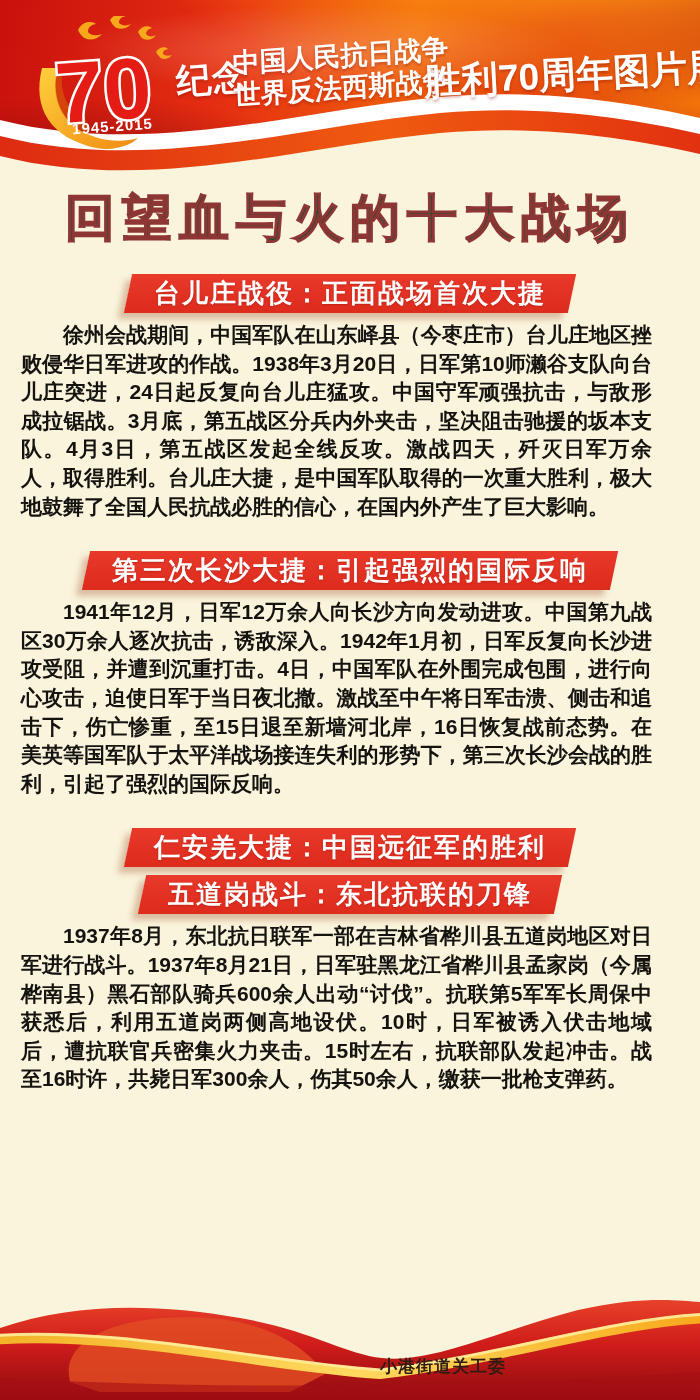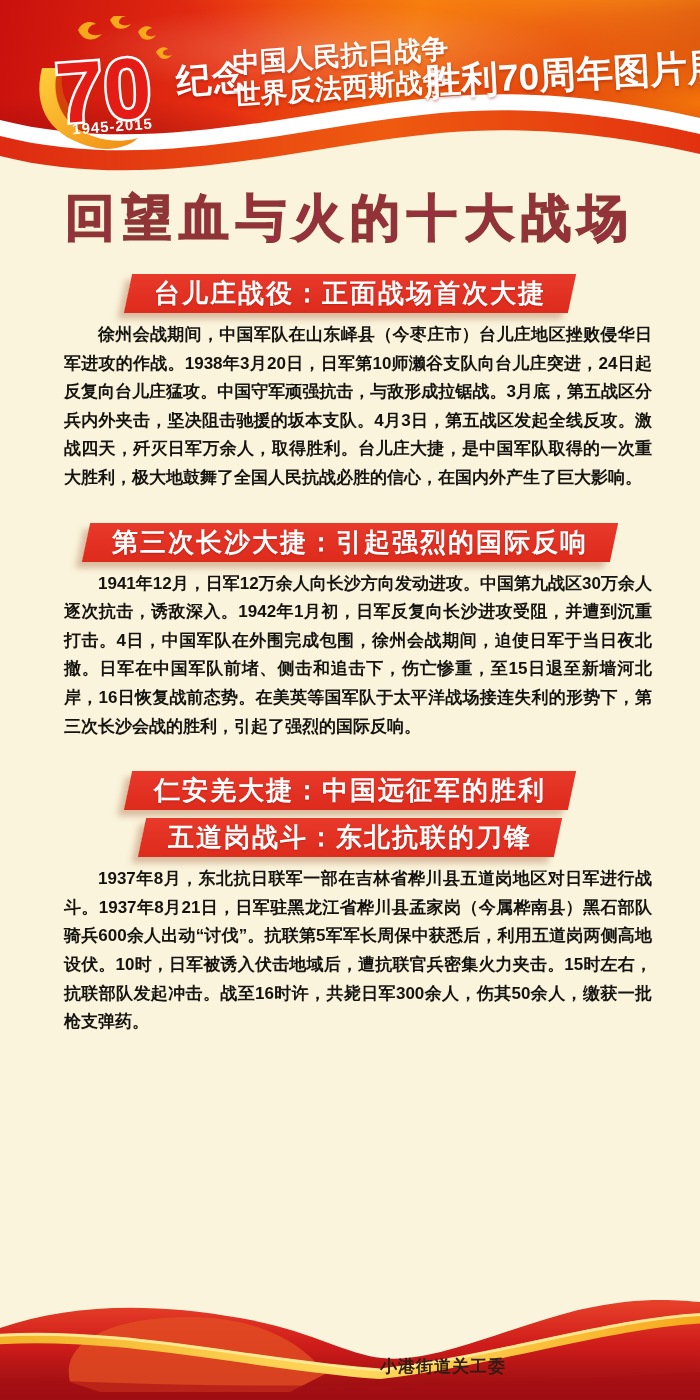--- a/index.html
+++ b/index.html
@@ -30,41 +30,41 @@
   .banner-text { position:absolute; color:#ffffff; font-weight:bold; white-space:nowrap;
                  text-shadow:0 2px 3px rgba(120,10,5,.35); }
   .memorial-prefix { left:176px; top:56px; font-size:35px; transform:rotate(-4deg); letter-spacing:1px; }
   .war-lines { left:233px; top:40px; font-size:27px; line-height:32px; transform:rotate(-4deg) skewX(-2deg); }
   .victory { left:424px; top:50px; font-size:37px; transform:rotate(-3deg); letter-spacing:0px; }
 
   
   .content { position:absolute; top:188px; left:0; width:700px; }
 
   .page-title {
-    text-align:center; font-size:50px; font-weight:bold; color:#be185d;
+    text-align:center; font-size:50px; font-weight:bold; color:#14532d;
     letter-spacing:7px; line-height:60px; margin-bottom:26px;
     -webkit-text-stroke:1.5px #8e3636;
   }
 
   .section { margin-bottom:0; }
   .bar-wrap { text-align:center; margin-bottom:8px; }
   .heading-bar {
     display:inline-block; background:linear-gradient(180deg,#e8392a 0%, #dd2b1c 100%);
     transform:skewX(-12deg);
     padding:0 26px; height:39px; line-height:39px;
     box-shadow:-5px 6px 6px rgba(165,95,60,.38);
   }
   .heading-bar .heading-text {
     display:inline-block; transform:skewX(12deg);
     color:#ffffff; font-size:26px; font-weight:bold; letter-spacing:2px;
     text-shadow:0 1px 2px rgba(120,10,5,.3);
   }
   .section-body {
-    margin:6px 48px 30px 64px;
-    font-size:17px; line-height:28.6px; font-weight:bold;
+    margin:6px 48px 30px 21px;
+    font-size:21px; line-height:28.6px; font-weight:bold;
     color:#151310; text-align:justify; text-indent:2em;
   }
 
   
   .footer-ribbon { position:absolute; left:0; bottom:0; width:568px; height:108px; }
   .footer-ribbon svg { position:absolute; left:0; top:0; display:block; }
   .footer-credit {
     position:absolute; right:62px; bottom:18px; text-align:left;
     color:#2e1d12; font-size:17px; font-weight:bold; line-height:31px;
     letter-spacing:1px;
@@ -136,21 +136,21 @@
       </div>
       <p class="section-body">徐州会战期间，中国军队在山东峄县（今枣庄市）台儿庄地区挫败侵华日军进攻的作战。1938年3月20日，日军第10师濑谷支队向台儿庄突进，24日起反复向台儿庄猛攻。中国守军顽强抗击，与敌形成拉锯战。3月底，第五战区分兵内外夹击，坚决阻击驰援的坂本支队。4月3日，第五战区发起全线反攻。激战四天，歼灭日军万余人，取得胜利。台儿庄大捷，是中国军队取得的一次重大胜利，极大地鼓舞了全国人民抗战必胜的信心，在国内外产生了巨大影响。</p>
     </div>
 
     <div class="section">
       <div class="bar-wrap">
         <div class="heading-bar">
           <span class="heading-text">第三次长沙大捷：引起强烈的国际反响</span>
         </div>
       </div>
-      <p class="section-body">1941年12月，日军12万余人向长沙方向发动进攻。中国第九战区30万余人逐次抗击，诱敌深入。1942年1月初，日军反复向长沙进攻受阻，并遭到沉重打击。4日，中国军队在外围完成包围，徐州会战期间，迫使日军于当日夜北撤。日军在中国军队前堵、侧击和追击下，伤亡惨重，至15日退至新墙河北岸，16日恢复战前态势。在美英等国军队于太平洋战场接连失利的形势下，第三次长沙会战的胜利，引起了强烈的国际反响。</p>
+      <p class="section-body">1941年12月，日军12万余人向长沙方向发动进攻。中国第九战区30万余人逐次抗击，诱敌深入。1942年1月初，日军反复向长沙进攻受阻，并遭到沉重打击。4日，中国军队在外围完成包围，进行向心攻击，迫使日军于当日夜北撤。激战至中午将日军击溃、侧击和追击下，伤亡惨重，至15日退至新墙河北岸，16日恢复战前态势。在美英等国军队于太平洋战场接连失利的形势下，第三次长沙会战的胜利，引起了强烈的国际反响。</p>
     </div>
 
     <div class="section">
       <div class="bar-wrap">
         <div class="heading-bar">
           <span class="heading-text">仁安羌大捷：中国远征军的胜利</span>
         </div>
       </div>
     </div>
 

